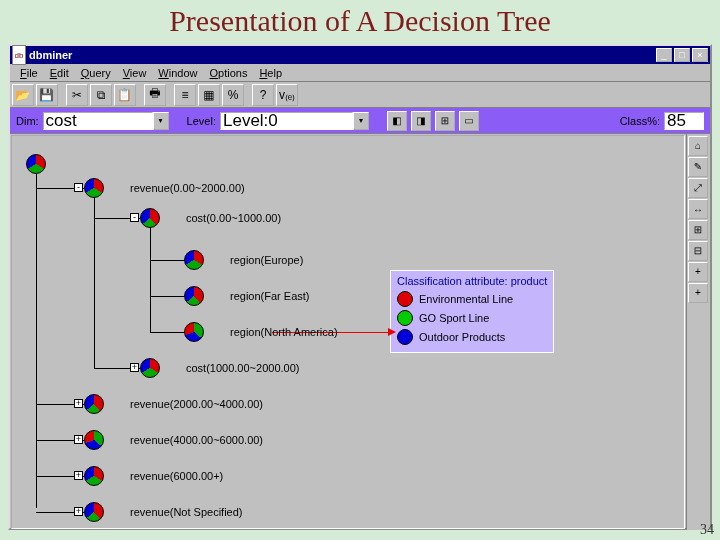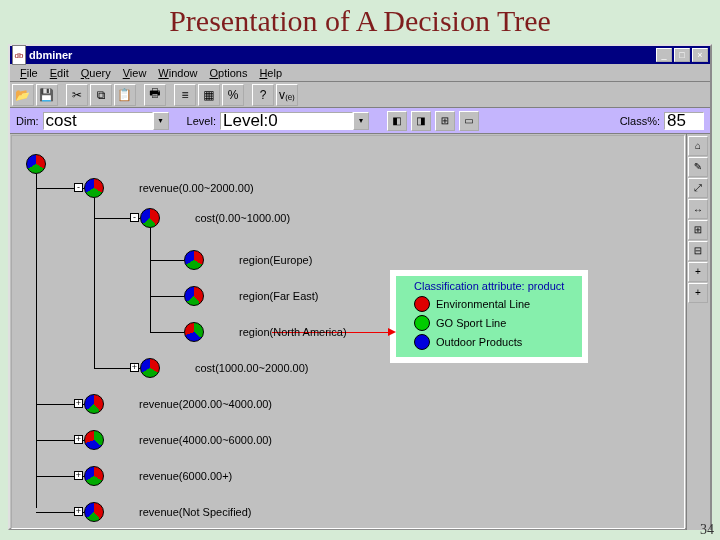--- a/index.html
+++ b/index.html
@@ -10,40 +10,40 @@
   .title-bar .icon { width: 14px; height: 20px; background: #fff; margin-right: 3px; border: 1px solid #808080; display:flex;align-items:center;justify-content:center;font-size:8px;color:#800;}
   .title-bar .title-text { font-weight: bold; font-size: 11px; }
   .title-bar .gap { flex: 1; }
   .tb-btn { width: 16px; height: 14px; background: #c0c0c0; border: 1px outset #fff; margin-left: 2px; font-size: 9px; text-align:center; line-height:12px; }
   .menu-bar { display: flex; height: 18px; align-items: center; padding: 0 4px; border-bottom: 1px solid #808080; }
   .menu-item { padding: 0 6px; }
   .menu-item u { text-decoration: underline; }
   .toolbar { display: flex; align-items: center; height: 26px; border-bottom: 1px solid #808080; padding: 2px; gap: 2px; background:#c0c0c0;}
   .tool-btn { width: 22px; height: 22px; background: #c0c0c0; border: 1px outset #fff; display:flex;align-items:center;justify-content:center;font-size:12px;}
   .tool-sep { width: 4px; }
-  .param-bar { display: flex; align-items: center; height: 26px; border-bottom: 1px solid #808080; padding: 2px 6px; gap: 4px; background:#c4b5fd;}
+  .param-bar { display: flex; align-items: center; height: 26px; border-bottom: 1px solid #808080; padding: 2px 6px; gap: 4px; background:#8b5cf6;}
   .param-bar label { font-size: 11px; }
   .param-bar select, .param-bar input { height: 18px; font-size: 17px; border: 1px inset #fff; background:#fff; padding: 0 2px;}
   .param-bar .combo { display:flex; }
   .param-bar .combo-btn { width:16px; height:18px; border:1px outset #fff; background:#c0c0c0; text-align:center; font-size:8px; line-height:16px;}
   .sm-btn { width:20px; height:20px; border:1px outset #fff; background:#c0c0c0; display:flex;align-items:center;justify-content:center;font-size:10px;}
   .main-area { position:relative; height: 396px; display:flex; }
   .canvas { position:relative; flex:1; background:#c0c0c0; border:1px inset #fff; margin:1px; overflow:hidden;}
   .side-tools { width:24px; background:#c0c0c0; border-left:1px solid #808080; padding:2px 1px; display:flex; flex-direction:column; gap:1px;}
   .side-btn { width:20px; height:20px; border:1px outset #fff; background:#c0c0c0; font-size:10px; text-align:center; line-height:18px;}
   
   .node { position:absolute; display:flex; align-items:center; }
   .pie { width:20px; height:20px; border-radius:50%; position:relative; border:1px solid #000; flex-shrink:0;}
   .pie-rgb { background: conic-gradient(#d00 0 120deg, #0a0 120deg 240deg, #00d 240deg 360deg); }
   .pie-rgb2 { background: conic-gradient(#d00 0 140deg, #0a0 140deg 230deg, #00d 230deg 360deg); }
   .pie-gbr { background: conic-gradient(#0a0 0 130deg, #00d 130deg 250deg, #d00 250deg 360deg); }
-  .node-label { font-size:11px; color:#000; margin-left:15px; white-space:nowrap;padding-left:20px; }
+  .node-label { font-size:11px; color:#000; margin-left:6px; white-space:nowrap;padding-left:20px; }
   .exp-box { position:absolute; width:9px; height:9px; border:1px solid #000; background:#fff; font-size:9px; line-height:7px; text-align:center; cursor:pointer;}
   .tree-line { position:absolute; background:#000; }
-  .legend-box { position:absolute; border:6px solid #ffffff; background:#86efac; padding:4px 18px; font-size:11px;}
+  .legend-box { position:absolute; border:1px solid #ffffff; background:#c4b5fd; padding:4px 6px; font-size:11px;}
   .legend-row { display:flex; align-items:center; margin:3px 0;}
   .legend-swatch { width:16px; height:16px; border-radius:50%; border:1px solid #000; margin-right:6px;}
   .arrow-line { position:absolute; background:#e00; height:1px; }
   .arrow-head { position:absolute; width:0;height:0; border-top:4px solid transparent;border-bottom:4px solid transparent;border-left:8px solid #e00;}
   .page-num { position:absolute; right:6px; bottom:2px; font-family:"Times New Roman",serif; font-size:14px; color:#333;}
 </style>
 </head>
 <body>
 
 <div class="slide-title">Presentation of A Decision Tree</div>

